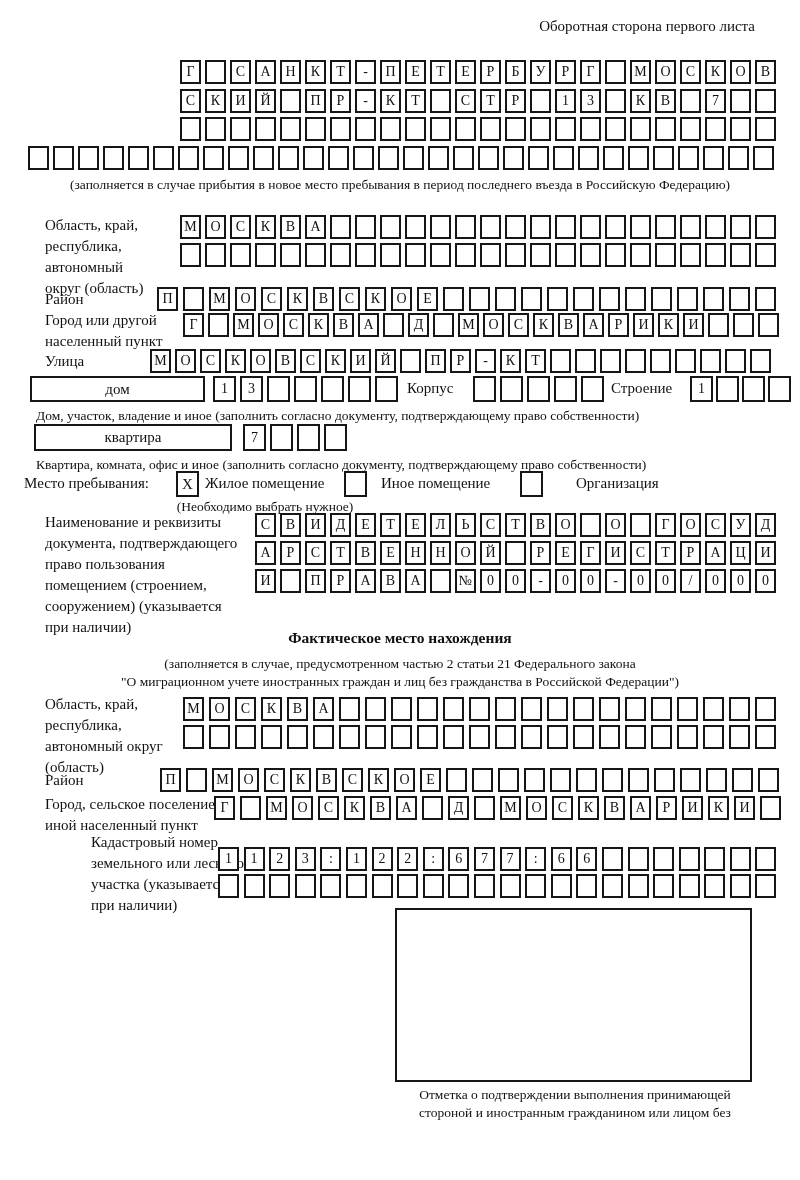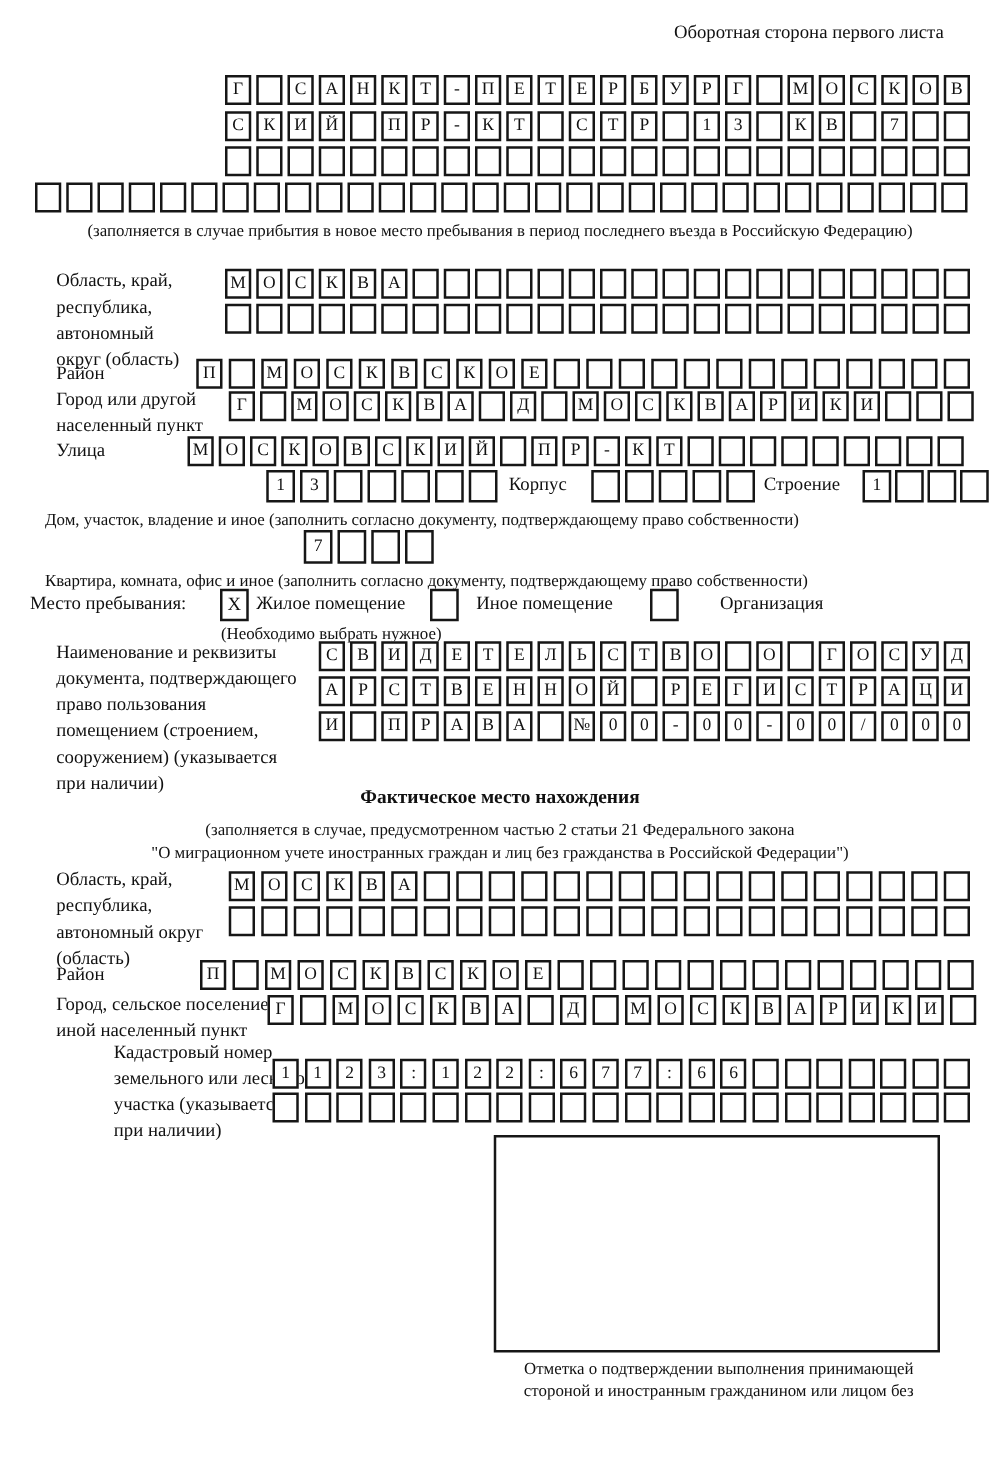--- a/index.html
+++ b/index.html
@@ -283,20 +283,21 @@
       <div class="cell"></div>
       <div class="cell"></div>
       <div class="cell"></div>
       <div class="cell"></div>
       <div class="cell"></div>
       <div class="cell"></div>
       <div class="cell"></div>
       <div class="cell"></div>
     </div>
 
+  <div class="bigbox" style="left:30px;top:376px;width:175px;height:26px;">дом</div>
   <div class="cellrow dcell" style="left:213px;top:376px;">
       <div class="cell">1</div>
       <div class="cell">3</div>
       <div class="cell"></div>
       <div class="cell"></div>
       <div class="cell"></div>
       <div class="cell"></div>
       <div class="cell"></div>
     </div>
   <div class="inline-lbl" style="left:407px;top:380px;">Корпус</div>
@@ -309,20 +310,21 @@
     </div>
   <div class="inline-lbl" style="left:611px;top:380px;">Строение</div>
   <div class="cellrow dcell" style="left:690px;top:376px;gap:3px;">
       <div class="cell">1</div>
       <div class="cell"></div>
       <div class="cell"></div>
       <div class="cell"></div>
     </div>
   <div class="cap" style="left:36px;top:407px;">Дом, участок, владение и иное (заполнить согласно документу, подтверждающему право собственности)</div>
 
+  <div class="bigbox" style="left:34px;top:424px;width:198px;height:27px;">квартира</div>
   <div class="cellrow kcell" style="left:243px;top:424px;">
       <div class="cell">7</div>
       <div class="cell"></div>
       <div class="cell"></div>
       <div class="cell"></div>
     </div>
   <div class="cap" style="left:36px;top:456px;">Квартира, комната, офис и иное (заполнить согласно документу, подтверждающему право собственности)</div>
 
   <div class="inline-lbl" style="left:24px;top:475px;">Место пребывания:</div>
   <div class="chk" style="left:176px;top:471px;">X</div>

